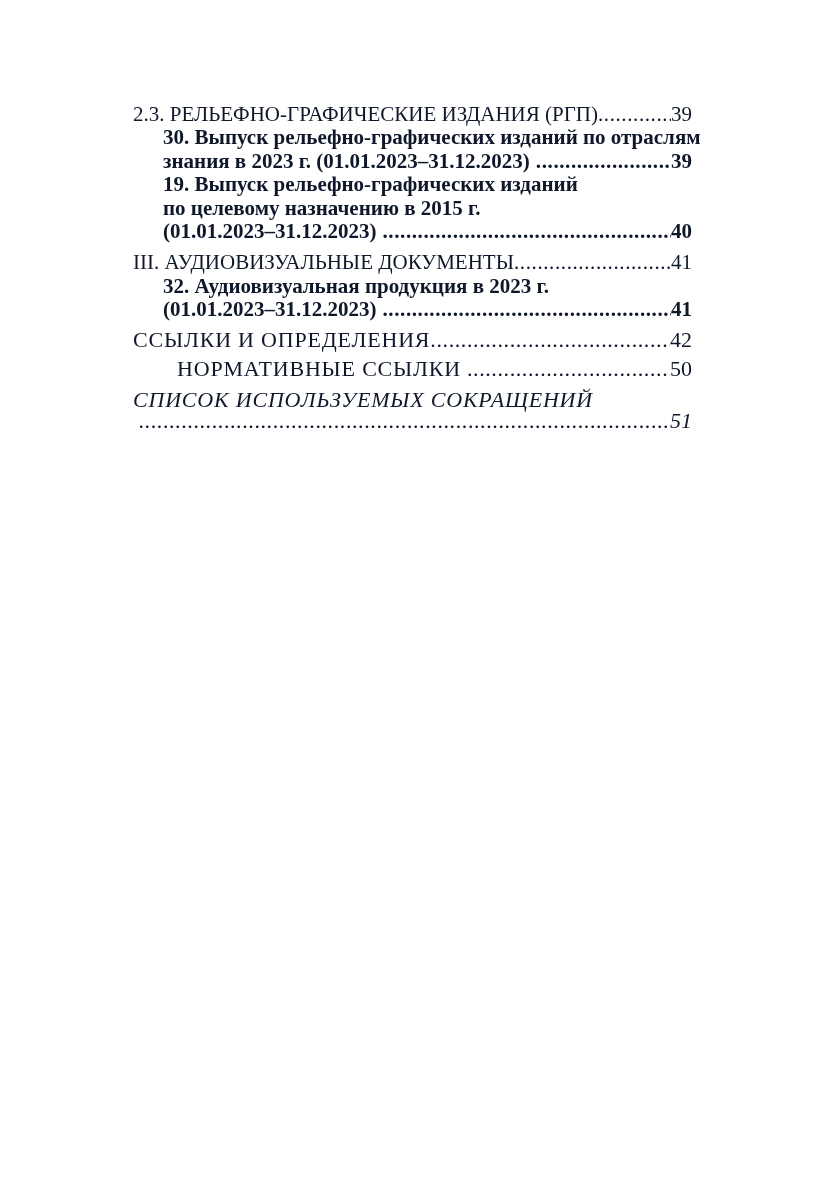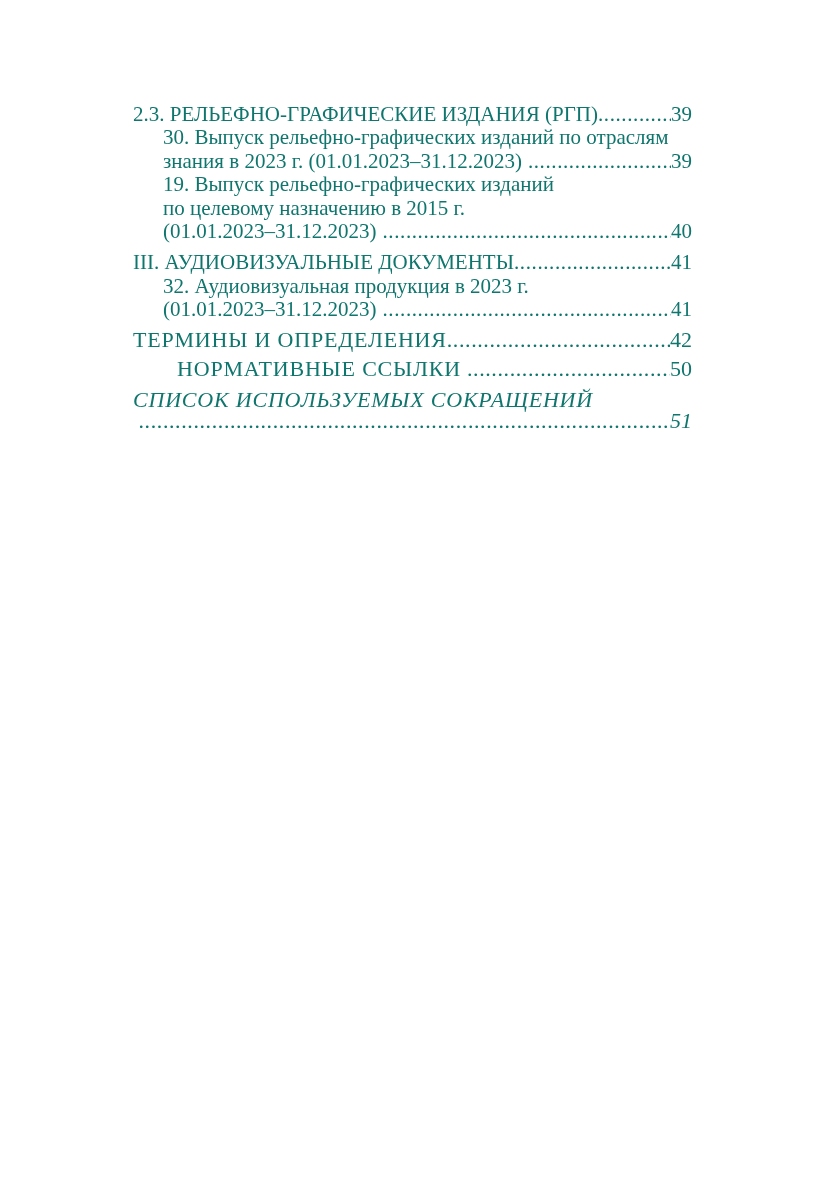--- a/index.html
+++ b/index.html
@@ -7,32 +7,32 @@
     padding: 0;
     background: #ffffff;
   }
   .page {
     position: relative;
     width: 839px;
     height: 842px;
     background: #ffffff;
     overflow: hidden;
     font-family: "Liberation Serif", "DejaVu Serif", serif;
-    color: #0f766e;
+    color: #0f172a;
   }
   .toc {
     position: absolute;
     left: 133px;
     top: 103px;
     width: 559px;
     font-size: 21px;
     line-height: 23.4px;
   }
   .entry { margin: 0; }
-  .entry.sub { padding-left: 30px; }
+  .entry.sub { padding-left: 30px; font-weight: bold; }
   .entry.heading {
     font-size: 22px;
     line-height: 21.6px;
     letter-spacing: 0.8px;
   }
   #e3 { margin-top: 8px; }
   #e5 { margin-top: 7px; }
   #e6 { margin-top: 8px; margin-left: 44px; }
   #e7 { margin-top: 9px; font-style: italic; }
 
@@ -102,21 +102,21 @@
       <div class="plain">32. Аудиовизуальная продукция в 2023 г.</div>
       <div class="lline sp">
         <span class="ltext">(01.01.2023–31.12.2023)</span>
         <span class="dots"></span>
         <span class="pg">41</span>
       </div>
     </div>
 
     <div class="entry heading" id="e5">
       <div class="lline">
-        <span class="ltext">ТЕРМИНЫ И ОПРЕДЕЛЕНИЯ</span>
+        <span class="ltext">ССЫЛКИ И ОПРЕДЕЛЕНИЯ</span>
         <span class="dots"></span>
         <span class="pg">42</span>
       </div>
     </div>
 
     <div class="entry heading" id="e6">
       <div class="lline sp">
         <span class="ltext">НОРМАТИВНЫЕ ССЫЛКИ</span>
         <span class="dots"></span>
         <span class="pg">50</span>

